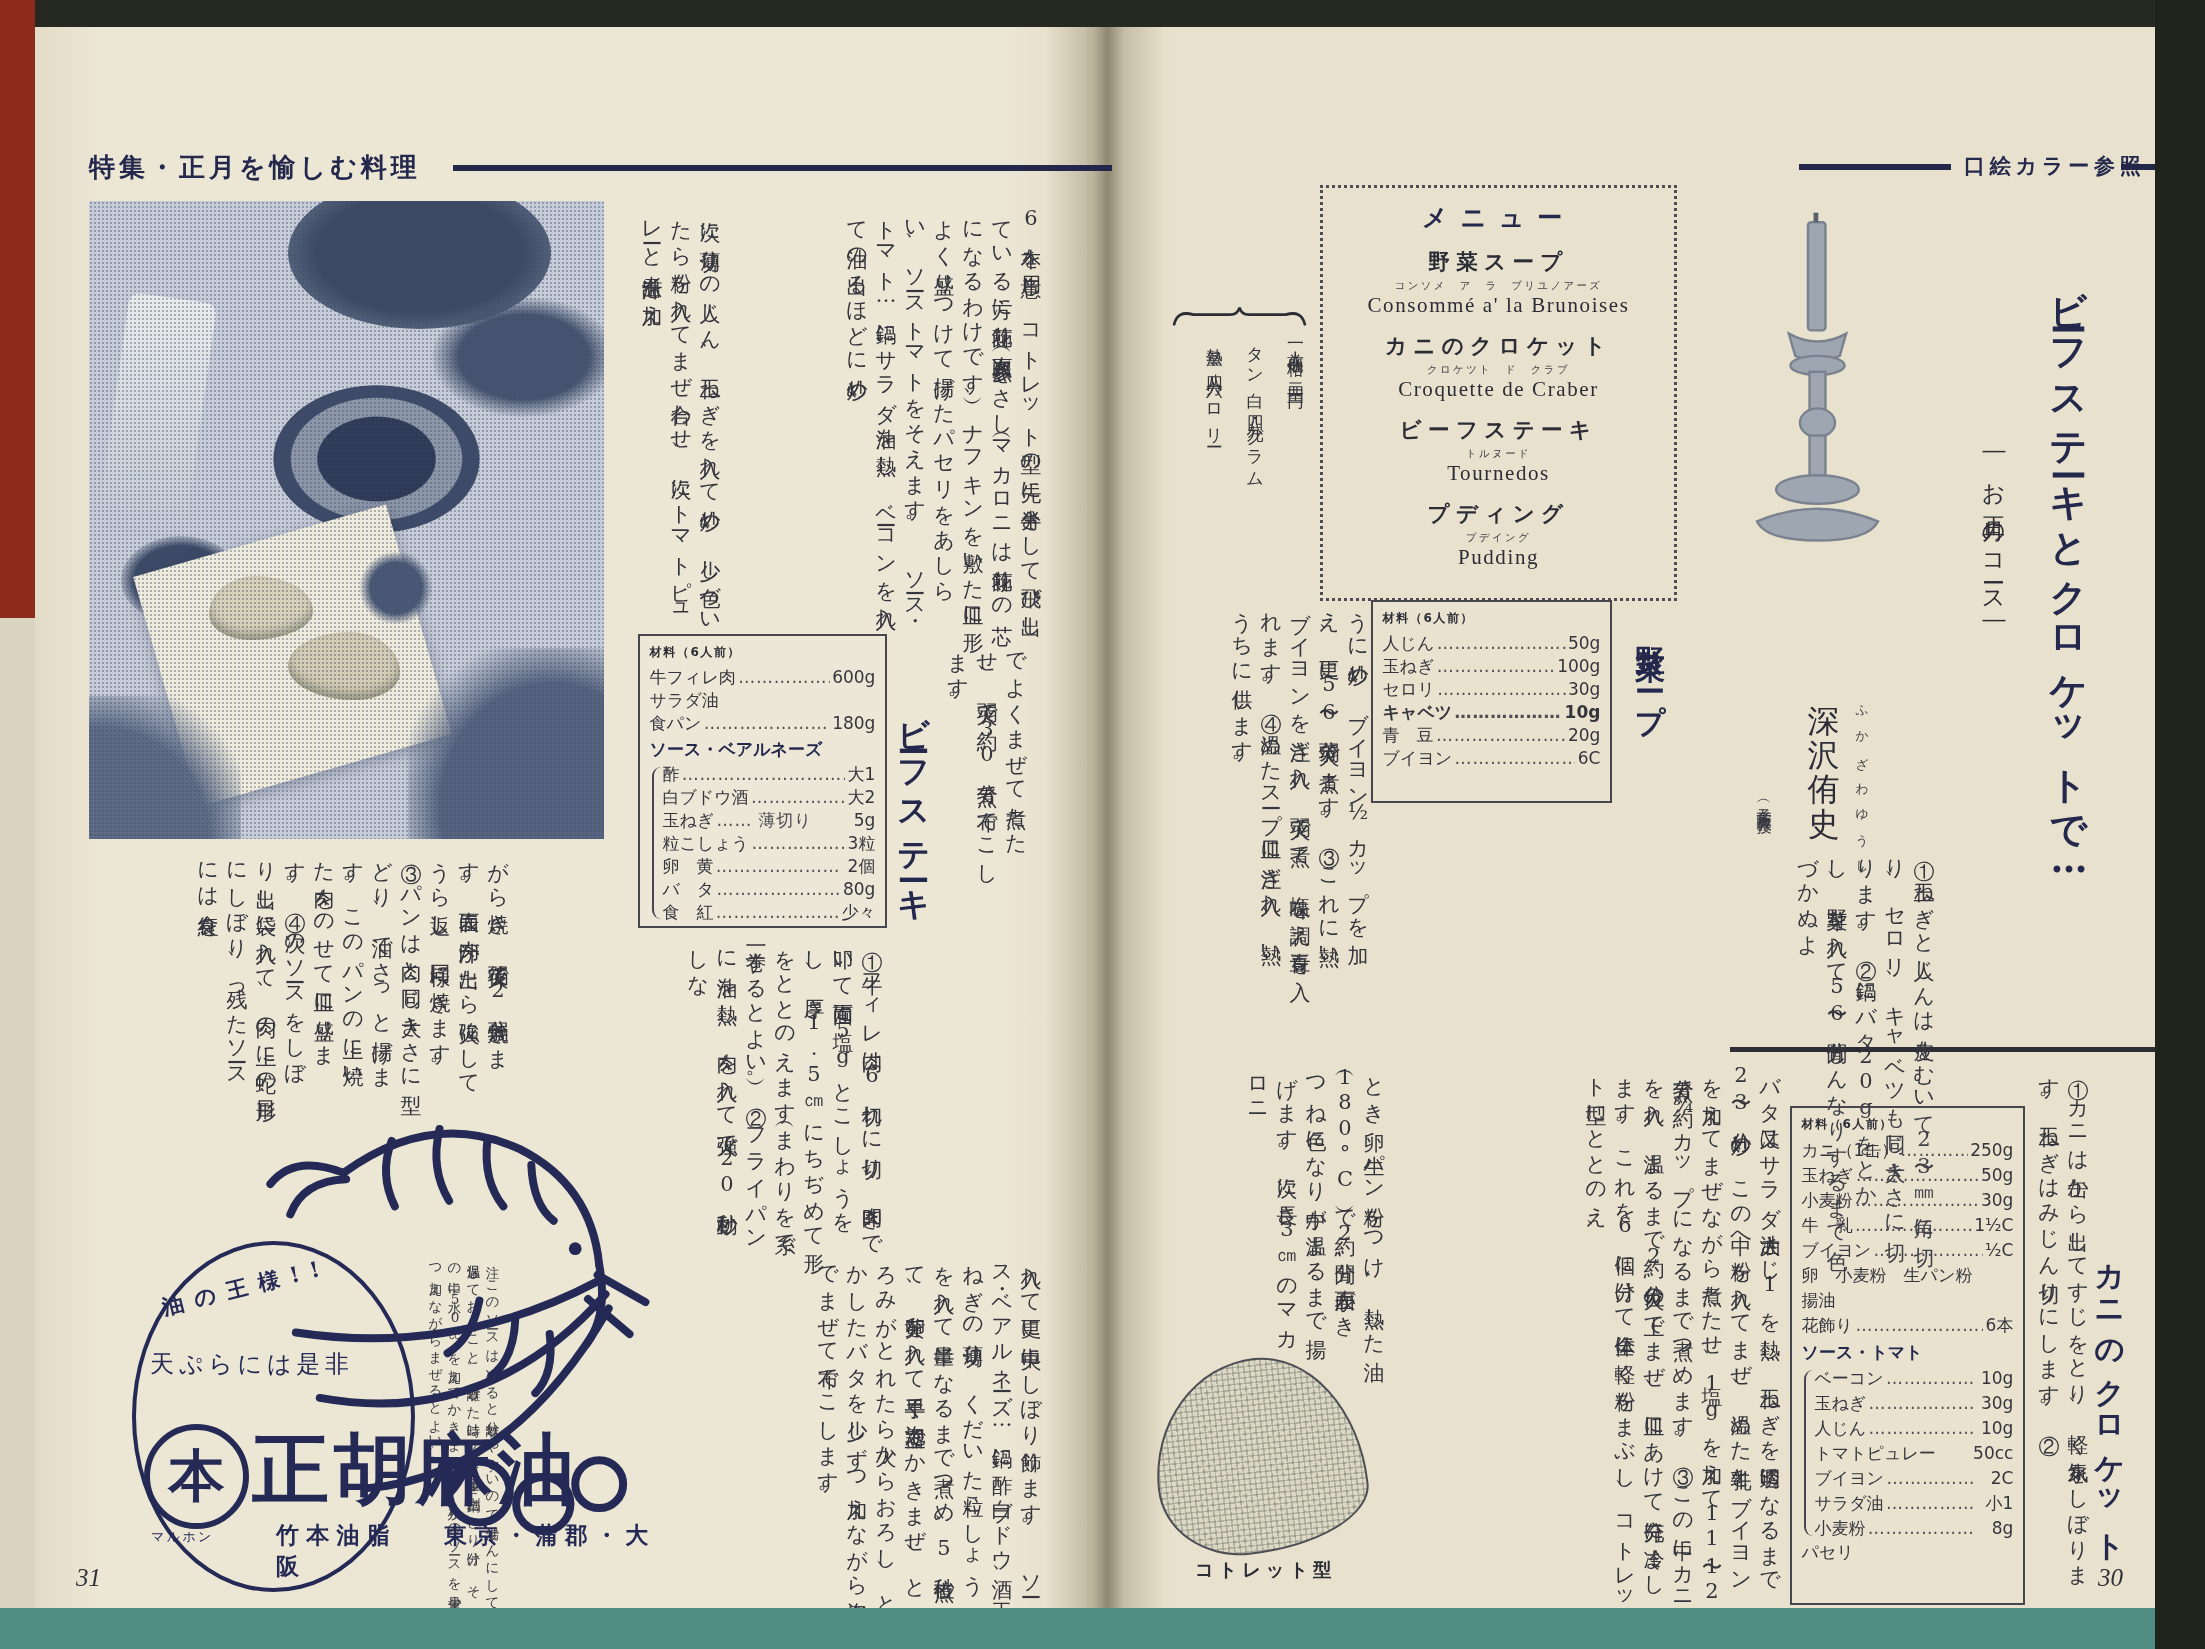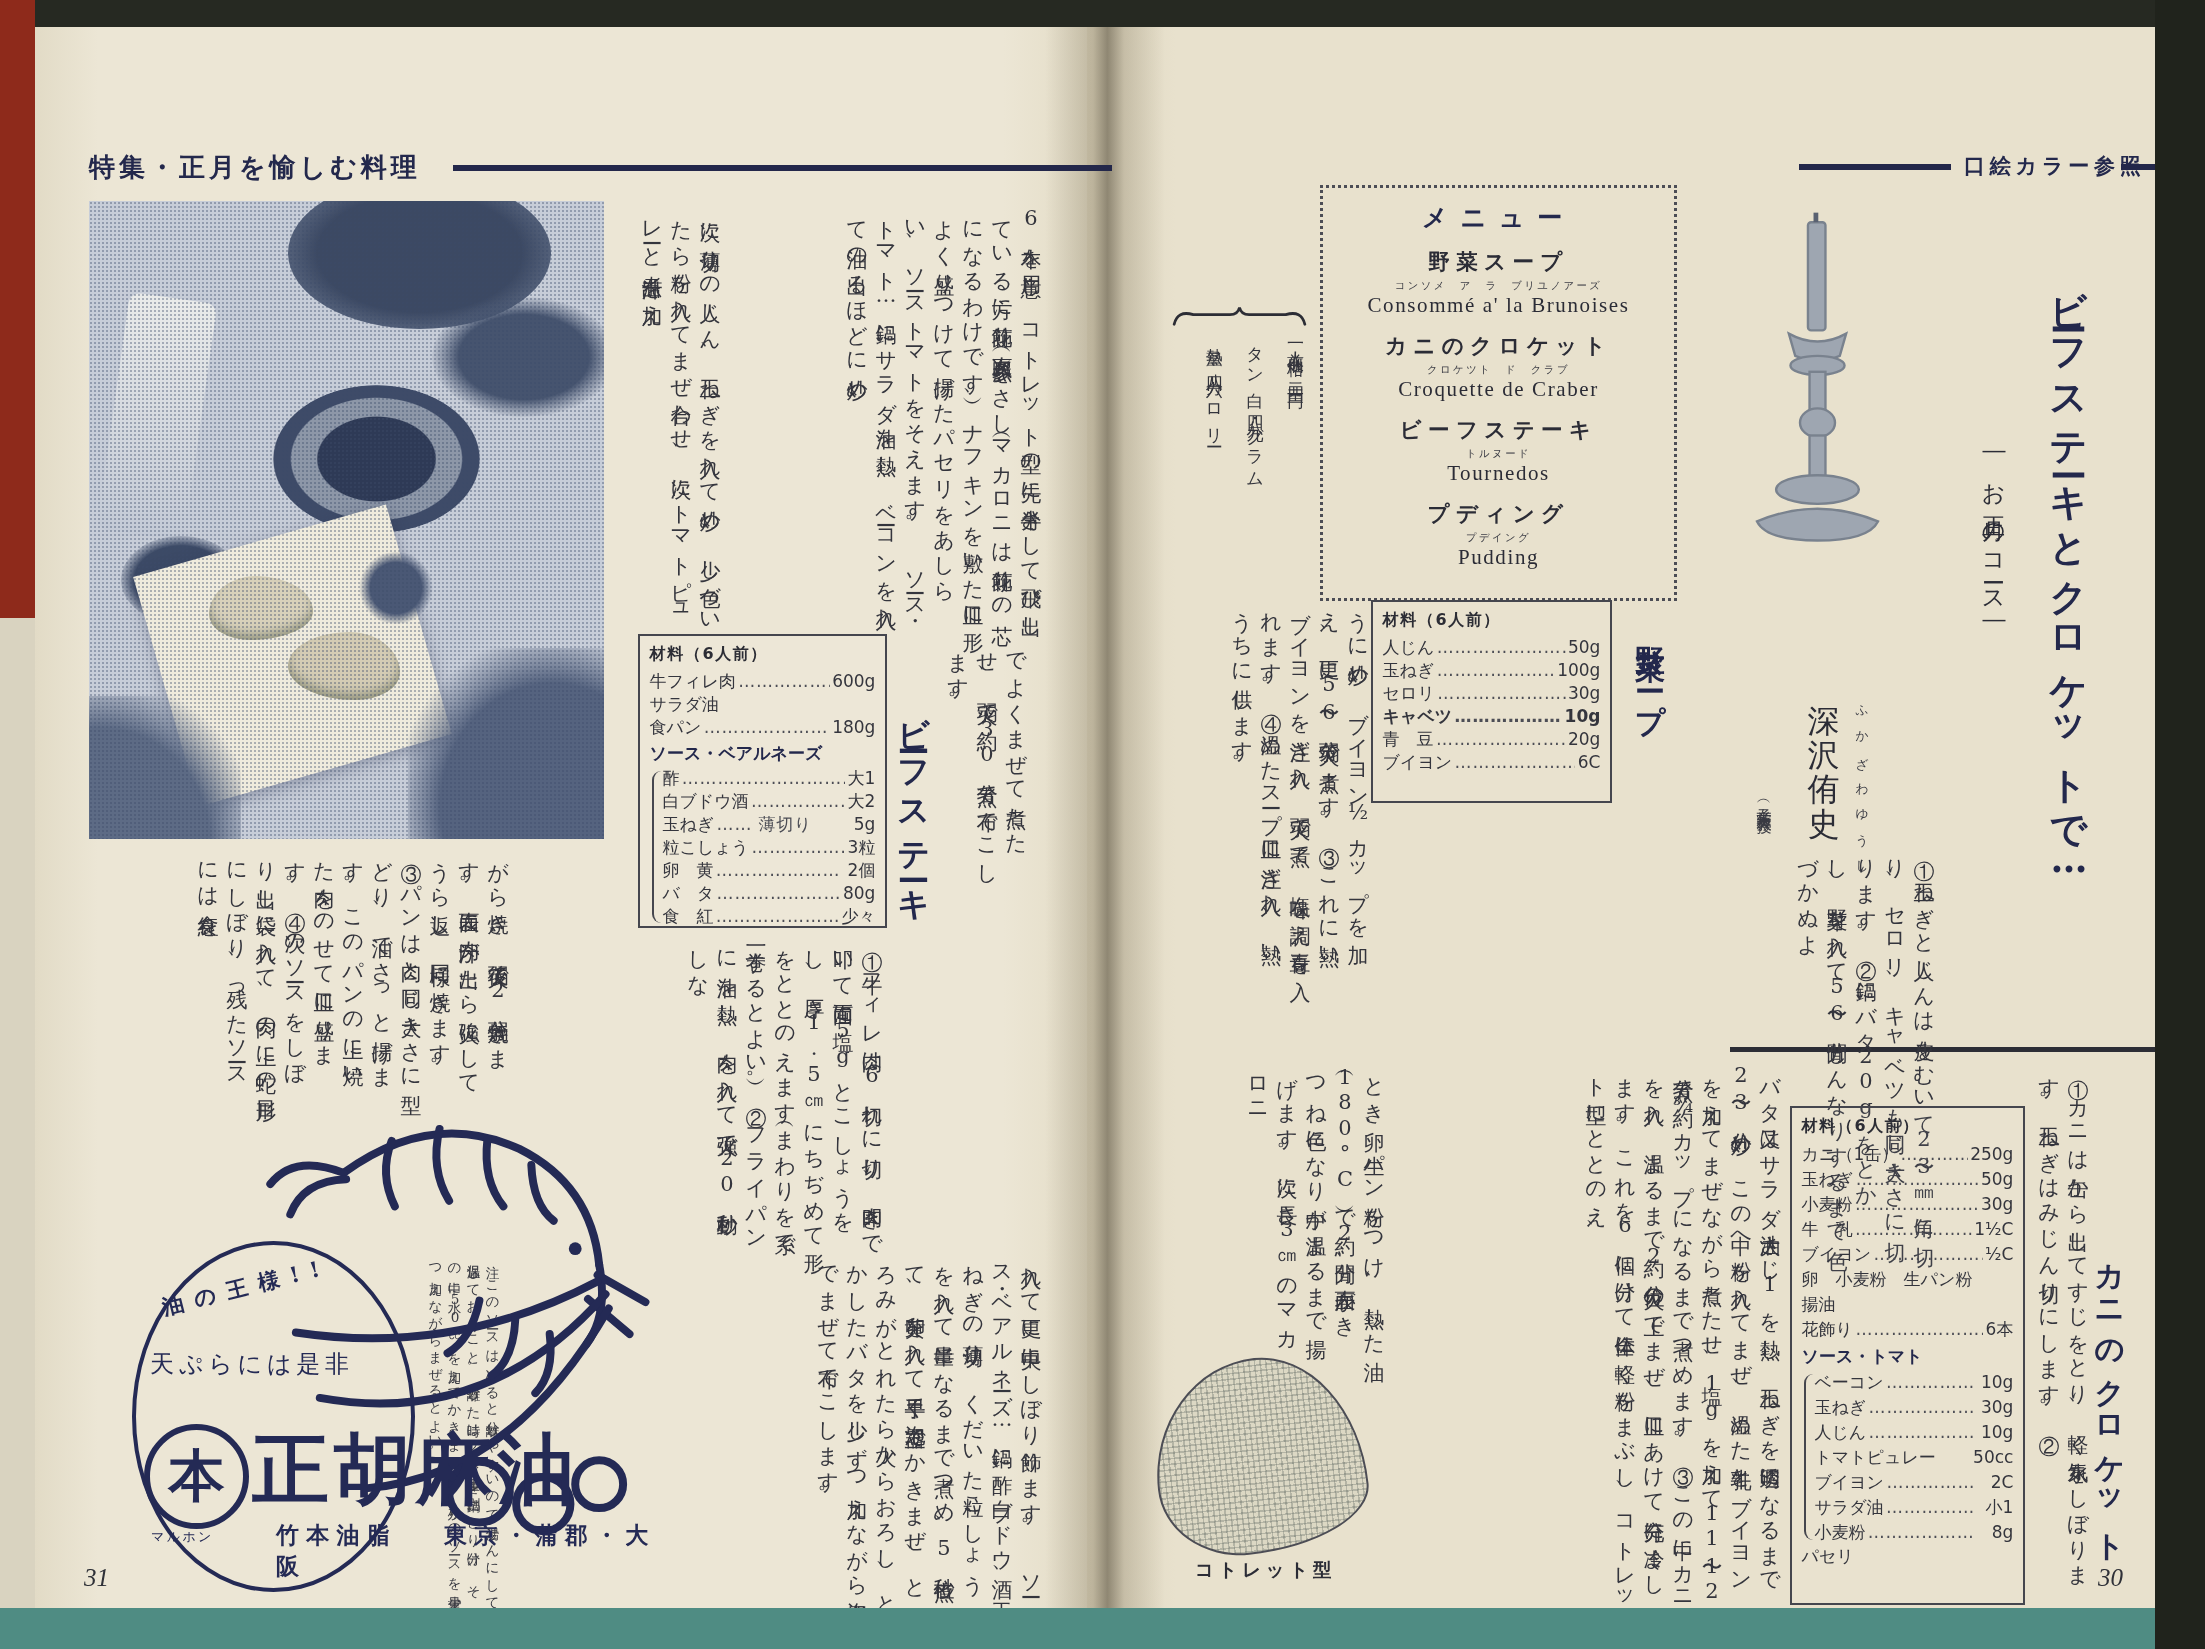--- a/index.html
+++ b/index.html
@@ -10,21 +10,21 @@
   #pageL{left:35px;width:1052px;background:#ebe5d3;
          background:linear-gradient(90deg,#e2dbc6 0,#ece6d5 6%,#ece6d5 92%,#e3dcc6 100%);}
   #pageR{left:1087px;width:1109px;background:#e7e0cb;
          background:linear-gradient(90deg,#ddd5bd 0,#e8e1cd 8%,#e8e1cd 96%,#ded6bf 100%);}
   .v{writing-mode:vertical-rl;text-orientation:upright;letter-spacing:1.6px;}
   .body-txt{font-size:21px;line-height:29px;color:#34353d;}
   .sec-title{font-family:"DejaVu Sans","Liberation Sans",sans-serif;font-weight:bold;color:#23284c;}
   .rule{background:#23274a;}
   .ibox{border:2.4px solid #45464e;background:rgba(255,255,255,0.06);padding:8px 9.6px;box-sizing:border-box;
         font-family:"DejaVu Sans","Liberation Sans",sans-serif;}
-  .ibox-title{font-weight:bold;font-size:16px;color:#2c2d35;margin-bottom:4.8px;letter-spacing:1.6px;}
+  .ibox-title{font-weight:bold;font-size:12px;color:#2c2d35;margin-bottom:4.8px;letter-spacing:1.6px;}
   .irow{display:flex;align-items:baseline;font-size:17px;color:#34353d;}
   .iname{white-space:pre;}
   .ilead{flex:1;overflow:hidden;white-space:nowrap;color:#4c4d55;letter-spacing:0.8px;margin:0 2.4px;}
   .iamt{white-space:pre;text-align:right;}
   .isub{font-weight:bold;font-size:17px;color:#23284c;margin:3.2px 0 1.6px;}
   .igroup{position:relative;padding-left:12.8px;}
   .igroup::before{content:"";position:absolute;left:2.4px;top:4.8px;bottom:4.8px;width:7.2px;
         border-left:2.4px solid #45464e;border-radius:9.6px 0 0 9.6px;}
   .menu-box{border:3.2px dotted #4c4d55;text-align:center;box-sizing:border-box;padding-top:12.8px;}
   .menu-title{font-family:"DejaVu Sans","Liberation Sans",sans-serif;font-weight:bold;
@@ -185,21 +185,21 @@
       <span class="ad-navy" style="font-size:56px;font-weight:bold;font-family:'DejaVu Sans','Liberation Sans',sans-serif;">本</span>
     </div>
     <div class="abs ad-navy" style="left:39px;top:443px;font-size:13px;letter-spacing:2.4px;">マルホン</div>
     <div class="abs ad-navy" style="left:140px;top:334px;font-size:77px;font-weight:900;letter-spacing:4.8px;font-family:'DejaVu Serif','Liberation Serif',serif;">正胡麻油</div>
     <div class="abs ad-navy" style="left:164px;top:435px;font-size:23px;font-weight:bold;letter-spacing:7.2px;">
       <span>竹本油脂</span>
       <span style="margin-left:32px;">東京・蒲郡・大阪</span>
     </div>
   </div>
 
-  <div class="abs pg-num" style="left:84px;top:1564px;">31</div>
+  <div class="abs pg-num" style="left:76px;top:1564px;">31</div>
 
   <div class="abs rule" style="left:1799px;top:164px;width:152px;height:5.6px;"></div>
   <div class="abs sec-title" style="left:1964px;top:152px;font-size:21px;letter-spacing:4.8px;">口絵カラー参照</div>
   <div class="abs rule" style="left:2121px;top:164px;width:70px;height:5.6px;"></div>
 
   <div class="abs menu-box" style="left:1320px;top:185px;width:357px;height:416px;">
     <div class="menu-title">メニュー</div>
     <div>
 
         <div>

